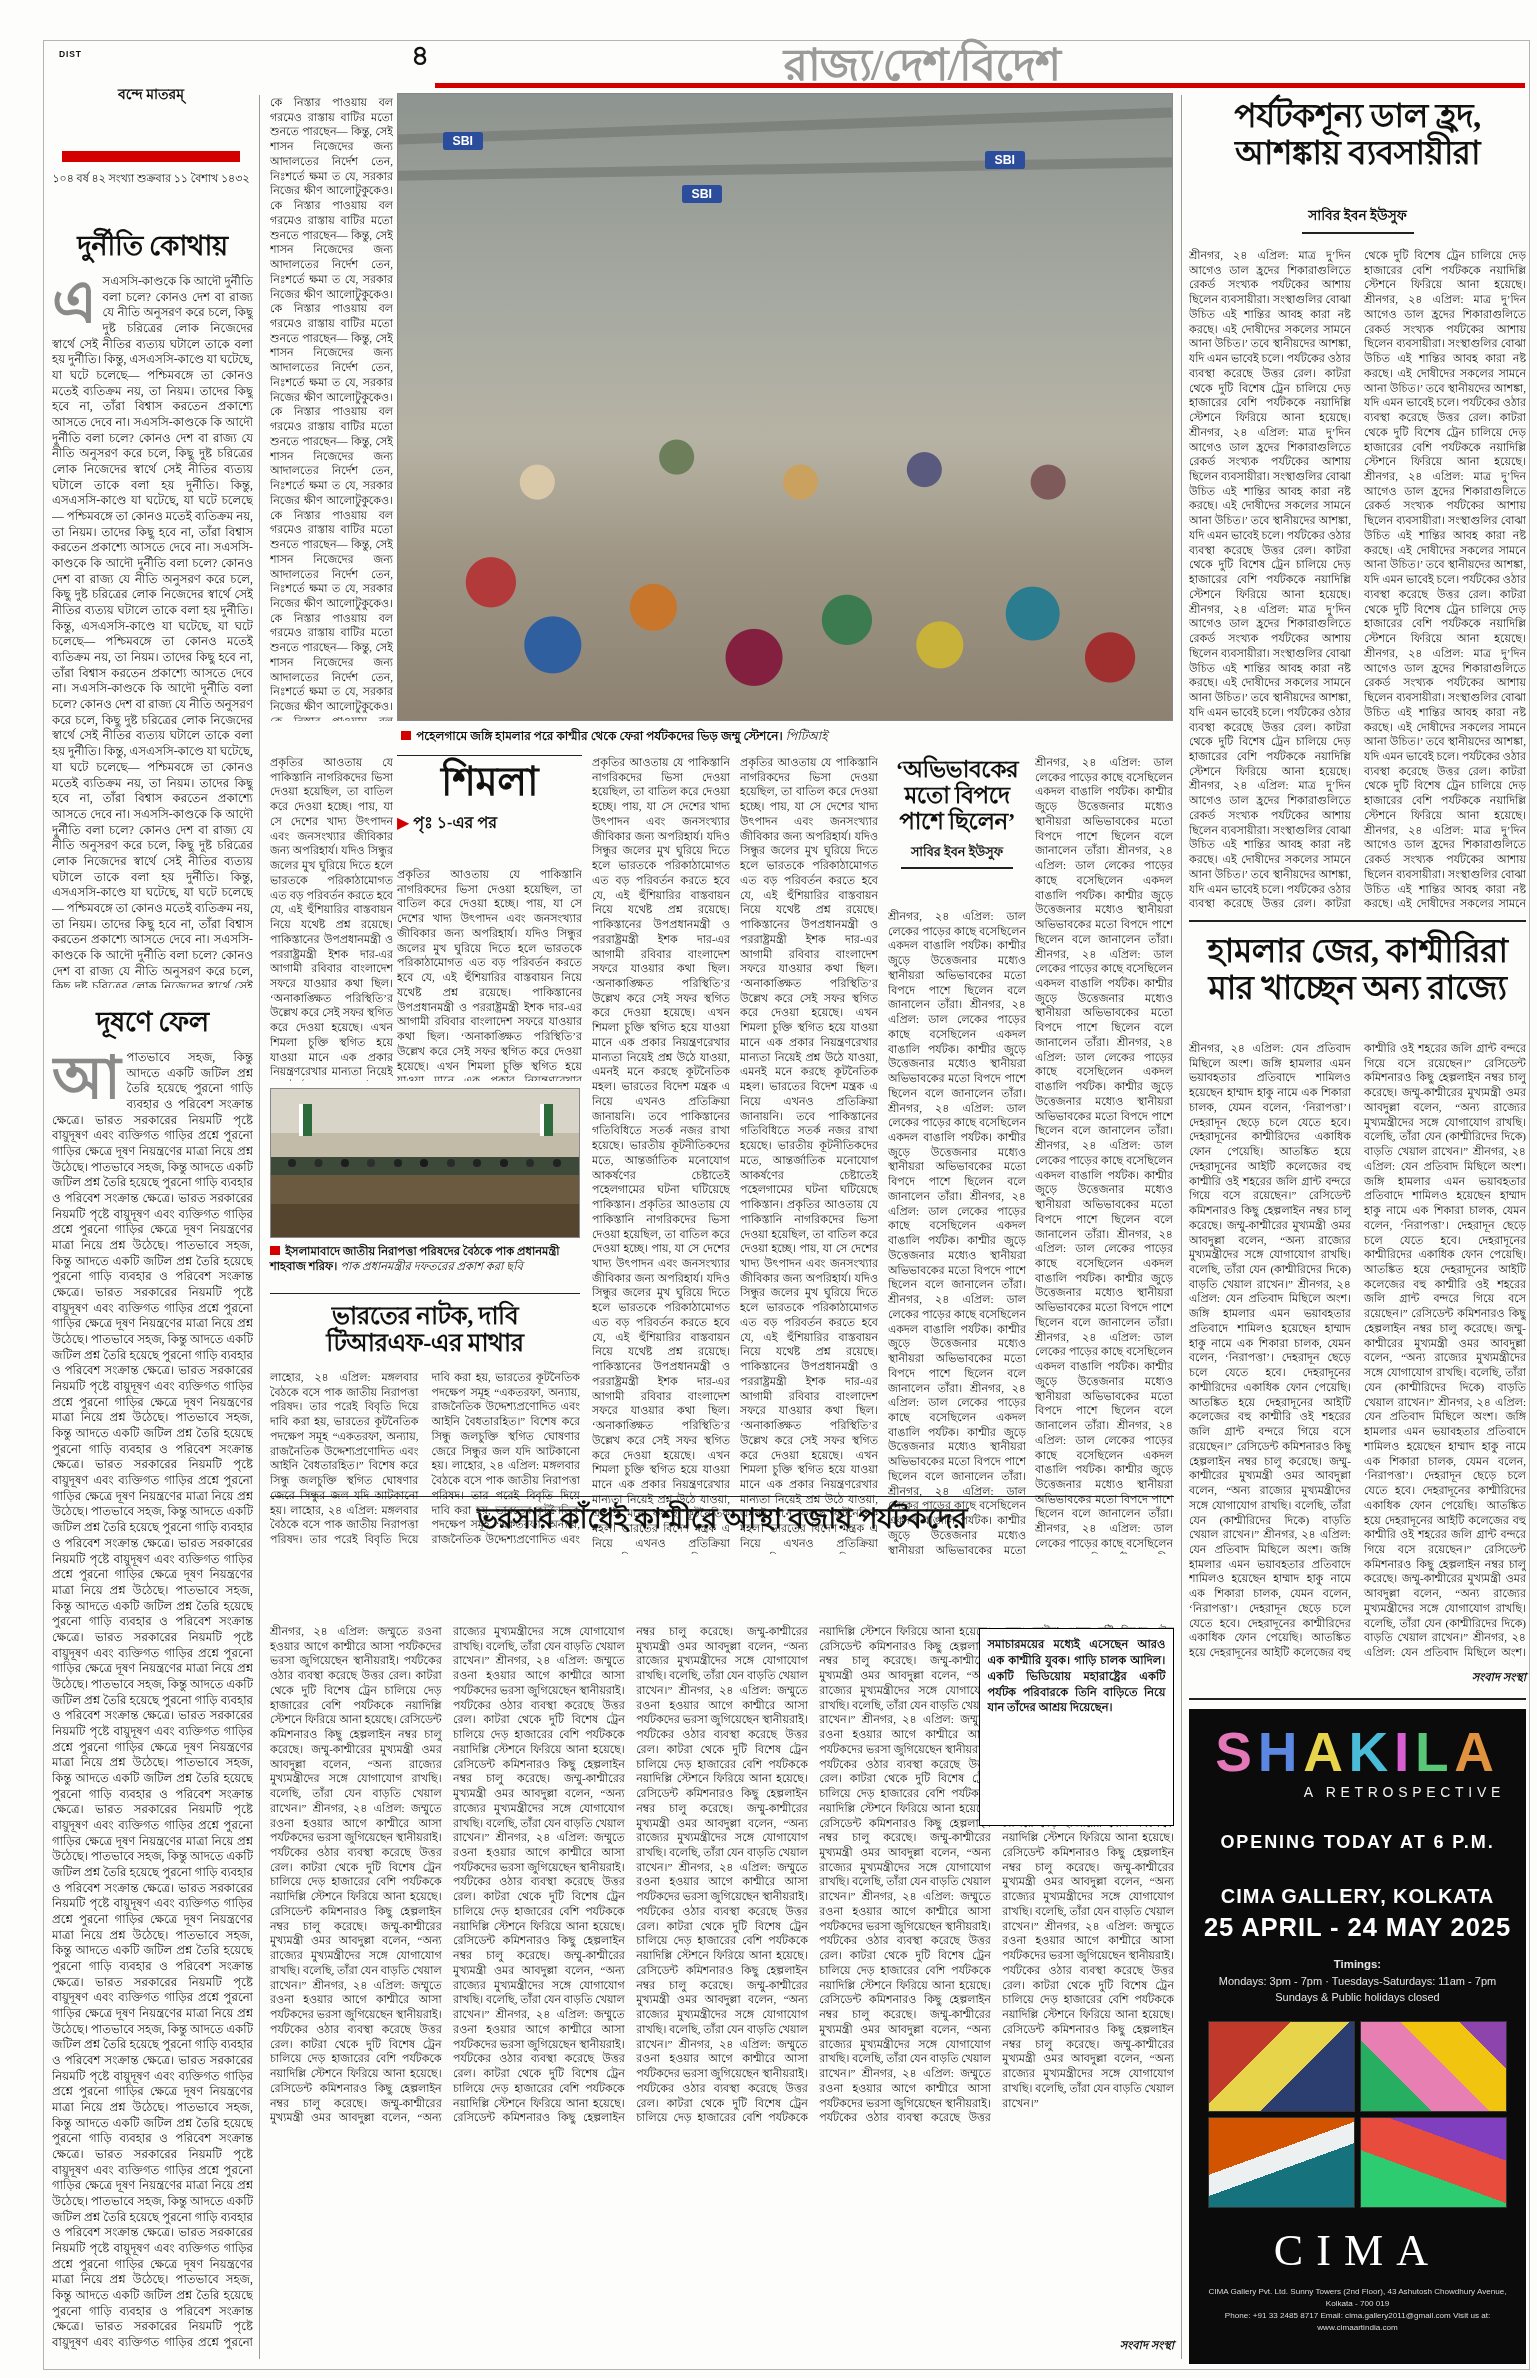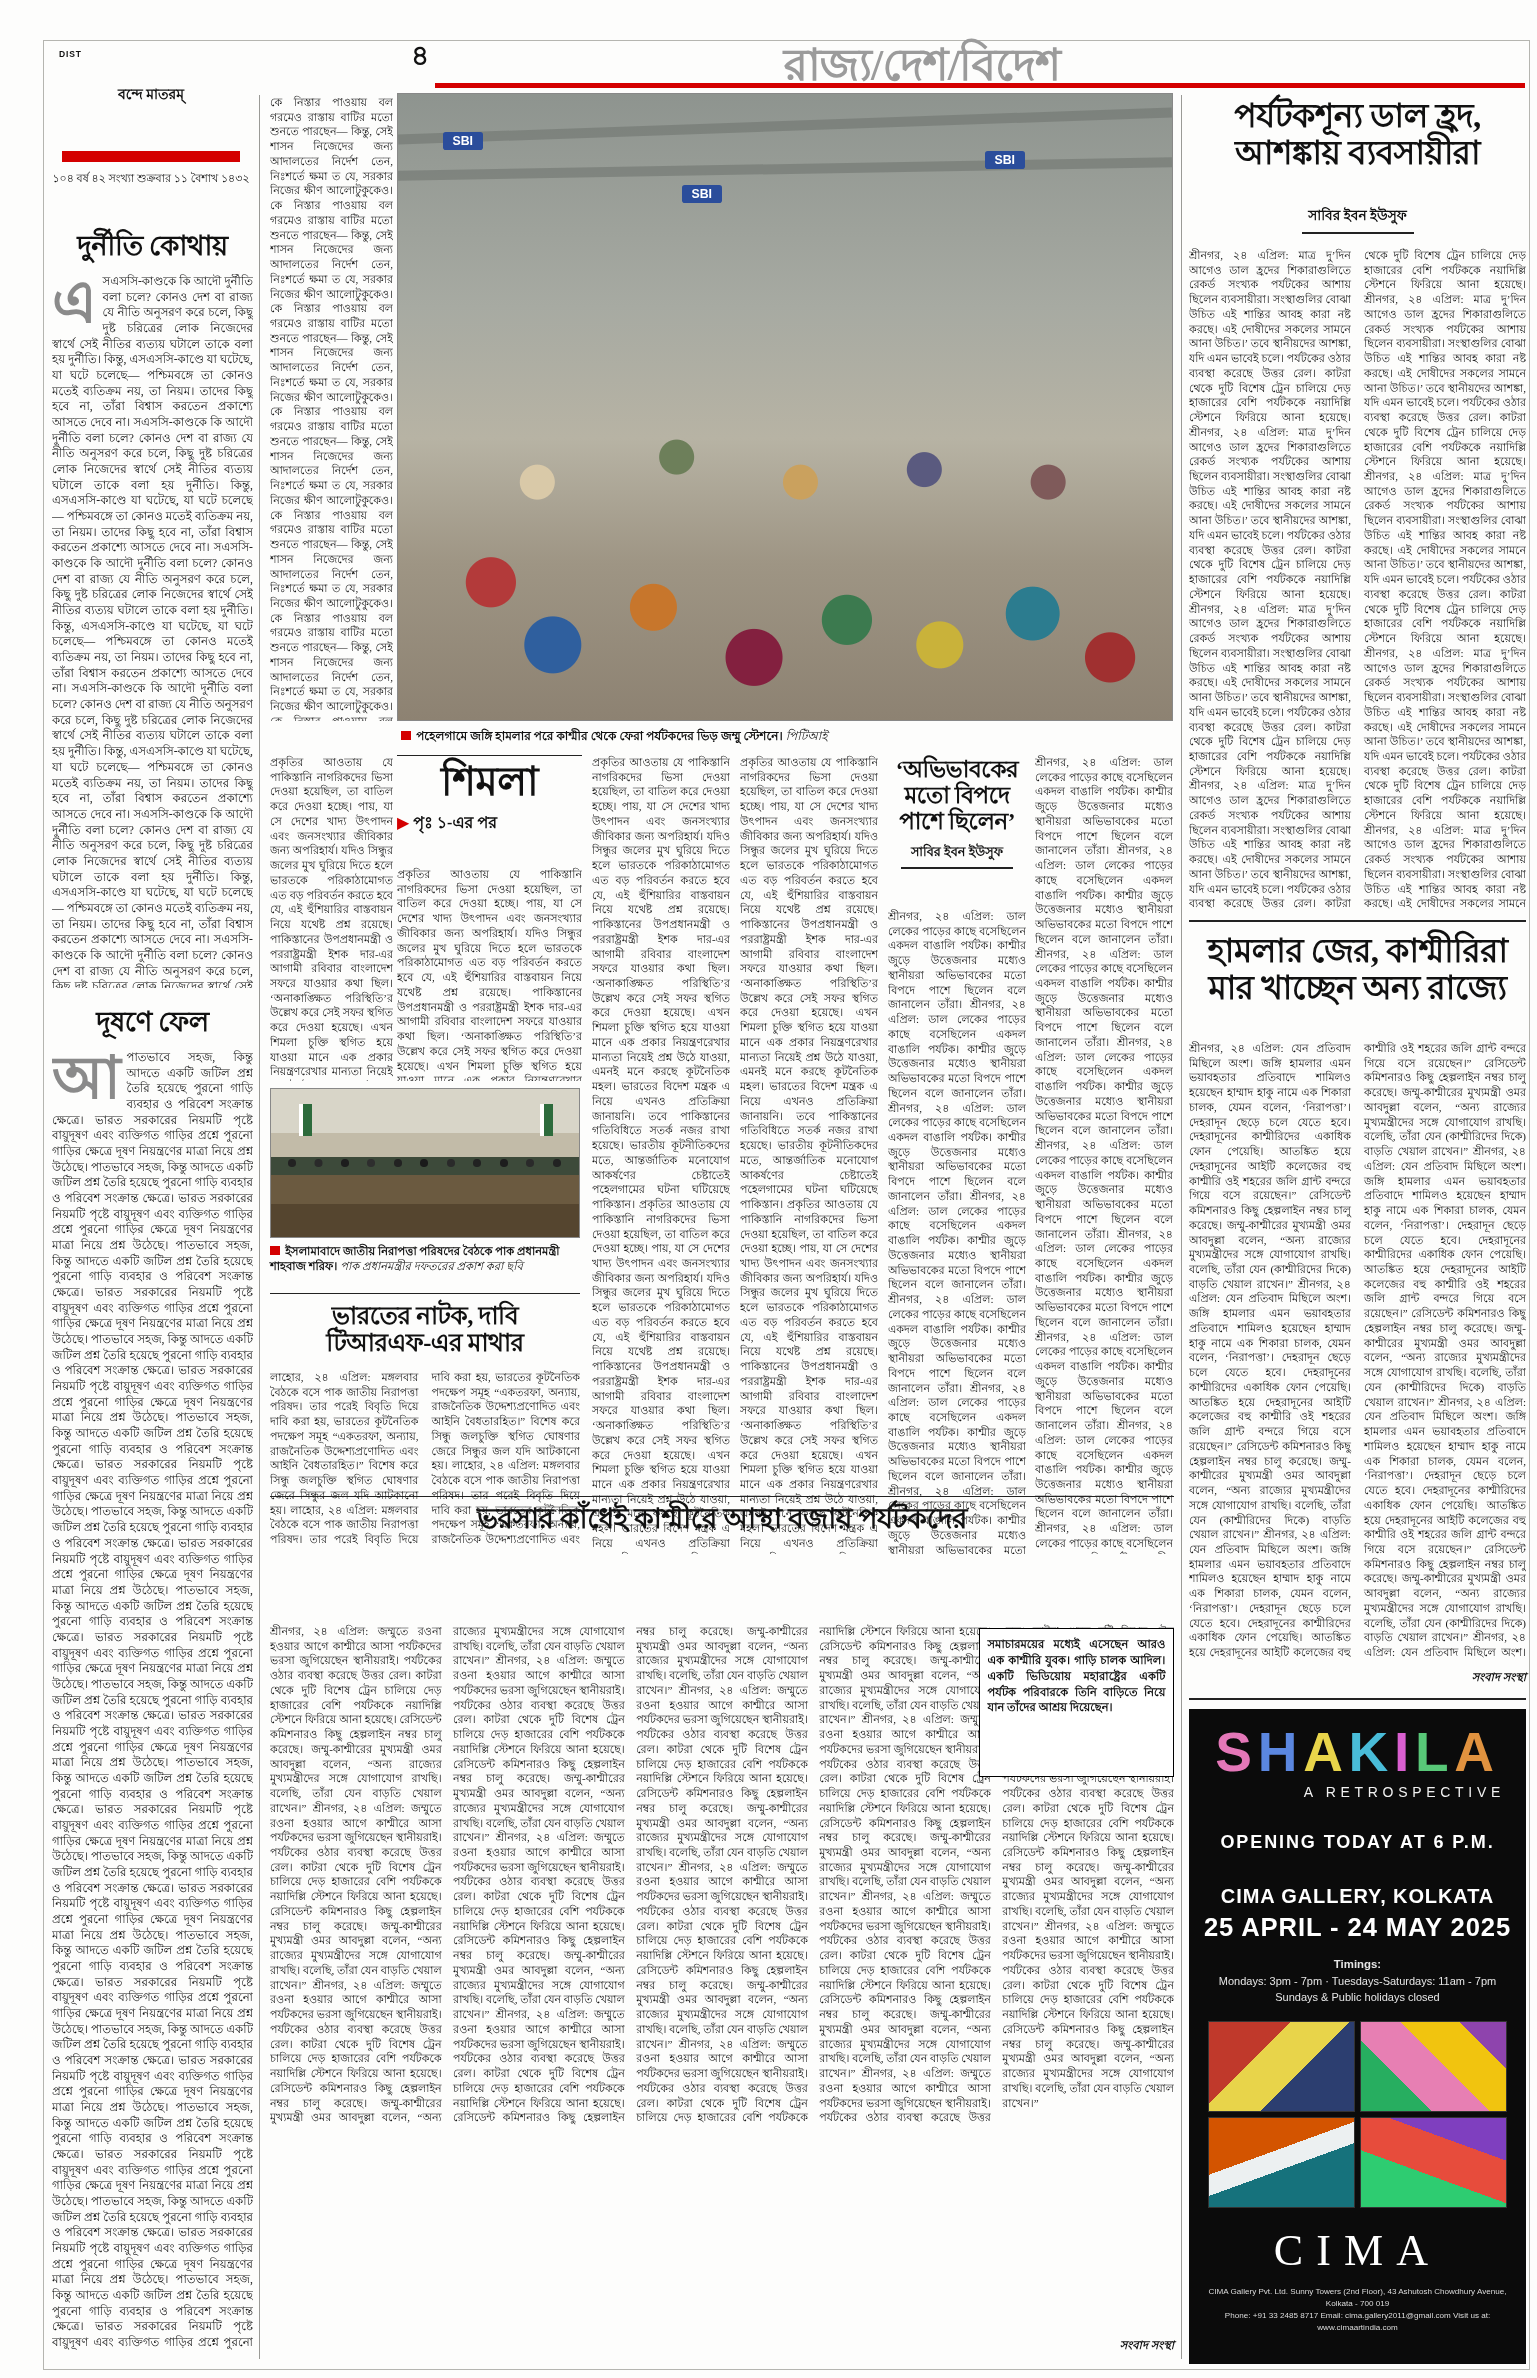--- a/index.html
+++ b/index.html
@@ -162,21 +162,21 @@
     <span class="credit">পাক প্রধানমন্ত্রীর দফতরের প্রকাশ করা ছবি</span>
   </div>
   <div class="abs hl" style="left:270px;top:1293px;width:310px;font-size:24.6px;border-top:1.9px solid #222;padding-top:7.6px;">
     <div>ভারতের নাটক, দাবি</div>
     <div>টিআরএফ-এর মাথার</div>
   </div>
   <div class="abs jt cols2" style="left:270px;top:1370px;width:310px;height:182px;">লাহোর, ২৪ এপ্রিল: মঙ্গলবার বৈঠকে বসে পাক জাতীয় নিরাপত্তা পরিষদ। তার পরেই বিবৃতি দিয়ে দাবি করা হয়, ভারতের কূটনৈতিক পদক্ষেপ সমূহ “একতরফা, অন্যায়, রাজনৈতিক উদ্দেশ্যপ্রণোদিত এবং আইনি বৈধতারহিত।” বিশেষ করে সিন্ধু জলচুক্তি স্থগিত ঘোষণার জেরে সিন্ধুর জল যদি আটকানো হয়। লাহোর, ২৪ এপ্রিল: মঙ্গলবার বৈঠকে বসে পাক জাতীয় নিরাপত্তা পরিষদ। তার পরেই বিবৃতি দিয়ে দাবি করা হয়, ভারতের কূটনৈতিক পদক্ষেপ সমূহ “একতরফা, অন্যায়, রাজনৈতিক উদ্দেশ্যপ্রণোদিত এবং আইনি বৈধতারহিত।” বিশেষ করে সিন্ধু জলচুক্তি স্থগিত ঘোষণার জেরে সিন্ধুর জল যদি আটকানো হয়। লাহোর, ২৪ এপ্রিল: মঙ্গলবার বৈঠকে বসে পাক জাতীয় নিরাপত্তা পরিষদ। তার পরেই বিবৃতি দিয়ে দাবি করা হয়, ভারতের কূটনৈতিক পদক্ষেপ সমূহ “একতরফা, অন্যায়, রাজনৈতিক উদ্দেশ্যপ্রণোদিত এবং আইনি বৈধতারহিত।” বিশেষ করে সিন্ধু জলচুক্তি স্থগিত ঘোষণার জেরে সিন্ধুর জল যদি আটকানো হয়।</div>
 
   <div class="abs hl" style="left:270px;top:1496px;width:904px;font-size:28px;border-top:1.9px solid #222;padding-top:6px;">ভরসার কাঁধেই কাশ্মীরে আস্থা বজায় পর্যটকদের</div>
   <div class="abs jt" style="left:270px;top:1624px;width:904px;height:734px;column-count:5;column-gap:11.4px;">শ্রীনগর, ২৪ এপ্রিল: জম্মুতে রওনা হওয়ার আগে কাশ্মীরে আসা পর্যটকদের ভরসা জুগিয়েছেন স্থানীয়রাই। পর্যটকের ওঠার ব্যবস্থা করেছে উত্তর রেল। কাটরা থেকে দুটি বিশেষ ট্রেন চালিয়ে দেড় হাজারের বেশি পর্যটককে নয়াদিল্লি স্টেশনে ফিরিয়ে আনা হয়েছে। রেসিডেন্ট কমিশনারও কিছু হেল্পলাইন নম্বর চালু করেছে। জম্মু-কাশ্মীরের মুখ্যমন্ত্রী ওমর আবদুল্লা বলেন, “অন্য রাজ্যের মুখ্যমন্ত্রীদের সঙ্গে যোগাযোগ রাখছি। বলেছি, তাঁরা যেন বাড়তি খেয়াল রাখেন।” শ্রীনগর, ২৪ এপ্রিল: জম্মুতে রওনা হওয়ার আগে কাশ্মীরে আসা পর্যটকদের ভরসা জুগিয়েছেন স্থানীয়রাই। পর্যটকের ওঠার ব্যবস্থা করেছে উত্তর রেল। কাটরা থেকে দুটি বিশেষ ট্রেন চালিয়ে দেড় হাজারের বেশি পর্যটককে নয়াদিল্লি স্টেশনে ফিরিয়ে আনা হয়েছে। রেসিডেন্ট কমিশনারও কিছু হেল্পলাইন নম্বর চালু করেছে। জম্মু-কাশ্মীরের মুখ্যমন্ত্রী ওমর আবদুল্লা বলেন, “অন্য রাজ্যের মুখ্যমন্ত্রীদের সঙ্গে যোগাযোগ রাখছি। বলেছি, তাঁরা যেন বাড়তি খেয়াল রাখেন।” শ্রীনগর, ২৪ এপ্রিল: জম্মুতে রওনা হওয়ার আগে কাশ্মীরে আসা পর্যটকদের ভরসা জুগিয়েছেন স্থানীয়রাই। পর্যটকের ওঠার ব্যবস্থা করেছে উত্তর রেল। কাটরা থেকে দুটি বিশেষ ট্রেন চালিয়ে দেড় হাজারের বেশি পর্যটককে নয়াদিল্লি স্টেশনে ফিরিয়ে আনা হয়েছে। রেসিডেন্ট কমিশনারও কিছু হেল্পলাইন নম্বর চালু করেছে। জম্মু-কাশ্মীরের মুখ্যমন্ত্রী ওমর আবদুল্লা বলেন, “অন্য রাজ্যের মুখ্যমন্ত্রীদের সঙ্গে যোগাযোগ রাখছি। বলেছি, তাঁরা যেন বাড়তি খেয়াল রাখেন।” শ্রীনগর, ২৪ এপ্রিল: জম্মুতে রওনা হওয়ার আগে কাশ্মীরে আসা পর্যটকদের ভরসা জুগিয়েছেন স্থানীয়রাই। পর্যটকের ওঠার ব্যবস্থা করেছে উত্তর রেল। কাটরা থেকে দুটি বিশেষ ট্রেন চালিয়ে দেড় হাজারের বেশি পর্যটককে নয়াদিল্লি স্টেশনে ফিরিয়ে আনা হয়েছে। রেসিডেন্ট কমিশনারও কিছু হেল্পলাইন নম্বর চালু করেছে। জম্মু-কাশ্মীরের মুখ্যমন্ত্রী ওমর আবদুল্লা বলেন, “অন্য রাজ্যের মুখ্যমন্ত্রীদের সঙ্গে যোগাযোগ রাখছি। বলেছি, তাঁরা যেন বাড়তি খেয়াল রাখেন।” শ্রীনগর, ২৪ এপ্রিল: জম্মুতে রওনা হওয়ার আগে কাশ্মীরে আসা পর্যটকদের ভরসা জুগিয়েছেন স্থানীয়রাই। পর্যটকের ওঠার ব্যবস্থা করেছে উত্তর রেল। কাটরা থেকে দুটি বিশেষ ট্রেন চালিয়ে দেড় হাজারের বেশি পর্যটককে নয়াদিল্লি স্টেশনে ফিরিয়ে আনা হয়েছে। রেসিডেন্ট কমিশনারও কিছু হেল্পলাইন নম্বর চালু করেছে। জম্মু-কাশ্মীরের মুখ্যমন্ত্রী ওমর আবদুল্লা বলেন, “অন্য রাজ্যের মুখ্যমন্ত্রীদের সঙ্গে যোগাযোগ রাখছি। বলেছি, তাঁরা যেন বাড়তি খেয়াল রাখেন।” শ্রীনগর, ২৪ এপ্রিল: জম্মুতে রওনা হওয়ার আগে কাশ্মীরে আসা পর্যটকদের ভরসা জুগিয়েছেন স্থানীয়রাই। পর্যটকের ওঠার ব্যবস্থা করেছে উত্তর রেল। কাটরা থেকে দুটি বিশেষ ট্রেন চালিয়ে দেড় হাজারের বেশি পর্যটককে নয়াদিল্লি স্টেশনে ফিরিয়ে আনা হয়েছে। রেসিডেন্ট কমিশনারও কিছু হেল্পলাইন নম্বর চালু করেছে। জম্মু-কাশ্মীরের মুখ্যমন্ত্রী ওমর আবদুল্লা বলেন, “অন্য রাজ্যের মুখ্যমন্ত্রীদের সঙ্গে যোগাযোগ রাখছি। বলেছি, তাঁরা যেন বাড়তি খেয়াল রাখেন।” শ্রীনগর, ২৪ এপ্রিল: জম্মুতে রওনা হওয়ার আগে কাশ্মীরে আসা পর্যটকদের ভরসা জুগিয়েছেন স্থানীয়রাই। পর্যটকের ওঠার ব্যবস্থা করেছে উত্তর রেল। কাটরা থেকে দুটি বিশেষ ট্রেন চালিয়ে দেড় হাজারের বেশি পর্যটককে নয়াদিল্লি স্টেশনে ফিরিয়ে আনা হয়েছে। রেসিডেন্ট কমিশনারও কিছু হেল্পলাইন নম্বর চালু করেছে। জম্মু-কাশ্মীরের মুখ্যমন্ত্রী ওমর আবদুল্লা বলেন, “অন্য রাজ্যের মুখ্যমন্ত্রীদের সঙ্গে যোগাযোগ রাখছি। বলেছি, তাঁরা যেন বাড়তি খেয়াল রাখেন।” শ্রীনগর, ২৪ এপ্রিল: জম্মুতে রওনা হওয়ার আগে কাশ্মীরে আসা পর্যটকদের ভরসা জুগিয়েছেন স্থানীয়রাই। পর্যটকের ওঠার ব্যবস্থা করেছে উত্তর রেল। কাটরা থেকে দুটি বিশেষ ট্রেন চালিয়ে দেড় হাজারের বেশি পর্যটককে নয়াদিল্লি স্টেশনে ফিরিয়ে আনা হয়েছে। রেসিডেন্ট কমিশনারও কিছু হেল্পলাইন নম্বর চালু করেছে। জম্মু-কাশ্মীরের মুখ্যমন্ত্রী ওমর আবদুল্লা বলেন, “অন্য রাজ্যের মুখ্যমন্ত্রীদের সঙ্গে যোগাযোগ রাখছি। বলেছি, তাঁরা যেন বাড়তি খেয়াল রাখেন।” শ্রীনগর, ২৪ এপ্রিল: জম্মুতে রওনা হওয়ার আগে কাশ্মীরে আসা পর্যটকদের ভরসা জুগিয়েছেন স্থানীয়রাই। পর্যটকের ওঠার ব্যবস্থা করেছে উত্তর রেল। কাটরা থেকে দুটি বিশেষ ট্রেন চালিয়ে দেড় হাজারের বেশি পর্যটককে নয়াদিল্লি স্টেশনে ফিরিয়ে আনা হয়েছে। রেসিডেন্ট কমিশনারও কিছু হেল্পলাইন নম্বর চালু করেছে। জম্মু-কাশ্মীরের মুখ্যমন্ত্রী ওমর আবদুল্লা বলেন, “অন্য রাজ্যের মুখ্যমন্ত্রীদের সঙ্গে যোগাযোগ রাখছি। বলেছি, তাঁরা যেন বাড়তি খেয়াল রাখেন।” শ্রীনগর, ২৪ এপ্রিল: জম্মুতে রওনা হওয়ার আগে কাশ্মীরে আসা পর্যটকদের ভরসা জুগিয়েছেন স্থানীয়রাই। পর্যটকের ওঠার ব্যবস্থা করেছে উত্তর রেল। কাটরা থেকে দুটি বিশেষ ট্রেন চালিয়ে দেড় হাজারের বেশি পর্যটককে নয়াদিল্লি স্টেশনে ফিরিয়ে আনা হয়েছে। রেসিডেন্ট কমিশনারও কিছু হেল্পলাইন নম্বর চালু করেছে। জম্মু-কাশ্মীরের মুখ্যমন্ত্রী ওমর আবদুল্লা বলেন, “অন্য রাজ্যের মুখ্যমন্ত্রীদের সঙ্গে যোগাযোগ রাখছি। বলেছি, তাঁরা যেন বাড়তি খেয়াল রাখেন।” শ্রীনগর, ২৪ এপ্রিল: জম্মুতে রওনা হওয়ার আগে কাশ্মীরে আসা পর্যটকদের ভরসা জুগিয়েছেন স্থানীয়রাই। পর্যটকের ওঠার ব্যবস্থা করেছে উত্তর রেল। কাটরা থেকে দুটি বিশেষ ট্রেন চালিয়ে দেড় হাজারের বেশি পর্যটককে নয়াদিল্লি স্টেশনে ফিরিয়ে আনা হয়েছে। রেসিডেন্ট কমিশনারও কিছু হেল্পলাইন নম্বর চালু করেছে। জম্মু-কাশ্মীরের মুখ্যমন্ত্রী ওমর আবদুল্লা বলেন, “অন্য রাজ্যের মুখ্যমন্ত্রীদের সঙ্গে যোগাযোগ রাখছি। বলেছি, তাঁরা যেন বাড়তি খেয়াল রাখেন।” শ্রীনগর, ২৪ এপ্রিল: জম্মুতে রওনা হওয়ার আগে কাশ্মীরে আসা পর্যটকদের ভরসা জুগিয়েছেন স্থানীয়রাই। পর্যটকের ওঠার ব্যবস্থা করেছে উত্তর রেল। কাটরা থেকে দুটি বিশেষ ট্রেন চালিয়ে দেড় হাজারের বেশি পর্যটককে নয়াদিল্লি স্টেশনে ফিরিয়ে আনা হয়েছে। রেসিডেন্ট কমিশনারও কিছু হেল্পলাইন নম্বর চালু করেছে। জম্মু-কাশ্মীরের মুখ্যমন্ত্রী ওমর আবদুল্লা বলেন, “অন্য রাজ্যের মুখ্যমন্ত্রীদের সঙ্গে যোগাযোগ রাখছি। বলেছি, তাঁরা যেন বাড়তি খেয়াল রাখেন।” শ্রীনগর, ২৪ এপ্রিল: জম্মুতে রওনা হওয়ার আগে কাশ্মীরে আসা পর্যটকদের ভরসা জুগিয়েছেন স্থানীয়রাই। পর্যটকের ওঠার ব্যবস্থা করেছে উত্তর রেল। কাটরা থেকে দুটি বিশেষ ট্রেন চালিয়ে দেড় হাজারের বেশি পর্যটককে নয়াদিল্লি স্টেশনে ফিরিয়ে আনা হয়েছে। রেসিডেন্ট কমিশনারও কিছু হেল্পলাইন নম্বর চালু করেছে। জম্মু-কাশ্মীরের মুখ্যমন্ত্রী ওমর আবদুল্লা বলেন, “অন্য রাজ্যের মুখ্যমন্ত্রীদের সঙ্গে যোগাযোগ রাখছি। বলেছি, তাঁরা যেন বাড়তি খেয়াল রাখেন।” শ্রীনগর, ২৪ এপ্রিল: জম্মুতে রওনা হওয়ার আগে কাশ্মীরে আসা পর্যটকদের ভরসা জুগিয়েছেন স্থানীয়রাই। পর্যটকের ওঠার ব্যবস্থা করেছে উত্তর রেল। কাটরা থেকে দুটি বিশেষ ট্রেন চালিয়ে দেড় হাজারের বেশি পর্যটককে নয়াদিল্লি স্টেশনে ফিরিয়ে আনা হয়েছে। রেসিডেন্ট কমিশনারও কিছু হেল্পলাইন নম্বর চালু করেছে। জম্মু-কাশ্মীরের মুখ্যমন্ত্রী ওমর আবদুল্লা বলেন, “অন্য রাজ্যের মুখ্যমন্ত্রীদের সঙ্গে যোগাযোগ রাখছি। বলেছি, তাঁরা যেন বাড়তি খেয়াল রাখেন।”</div>
-  <div class="abs hi-box" style="left:979px;top:1628px;width:195px;height:149px;">সমাচারময়ের মধ্যেই এসেছেন আরও এক কাশ্মীরি যুবক। গাড়ি চালক আদিল। একটি ভিডিয়োয় মহারাষ্ট্রের একটি পর্যটক পরিবারকে তিনি বাড়িতে নিয়ে যান তাঁদের আশ্রয় দিয়েছেন।</div>
+  <div class="abs hi-box" style="left:979px;top:1628px;width:195px;height:198px;">সমাচারময়ের মধ্যেই এসেছেন আরও এক কাশ্মীরি যুবক। গাড়ি চালক আদিল। একটি ভিডিয়োয় মহারাষ্ট্রের একটি পর্যটক পরিবারকে তিনি বাড়িতে নিয়ে যান তাঁদের আশ্রয় দিয়েছেন।</div>
   <div class="abs credit-line" style="left:1032px;top:2337px;width:142px;">সংবাদ সংস্থা</div>
 
   <div class="abs hl" style="left:1189px;top:98px;width:337px;font-size:33px;">
     <div>পর্যটকশূন্য ডাল হ্রদ,</div>
     <div>আশঙ্কায় ব্যবসায়ীরা</div>
   </div>
   <div class="abs" style="left:1189px;top:204px;width:337px;">
     <div class="byline">সাবির ইবন ইউসুফ</div>
     <div class="byline-rule"></div>
   </div>

